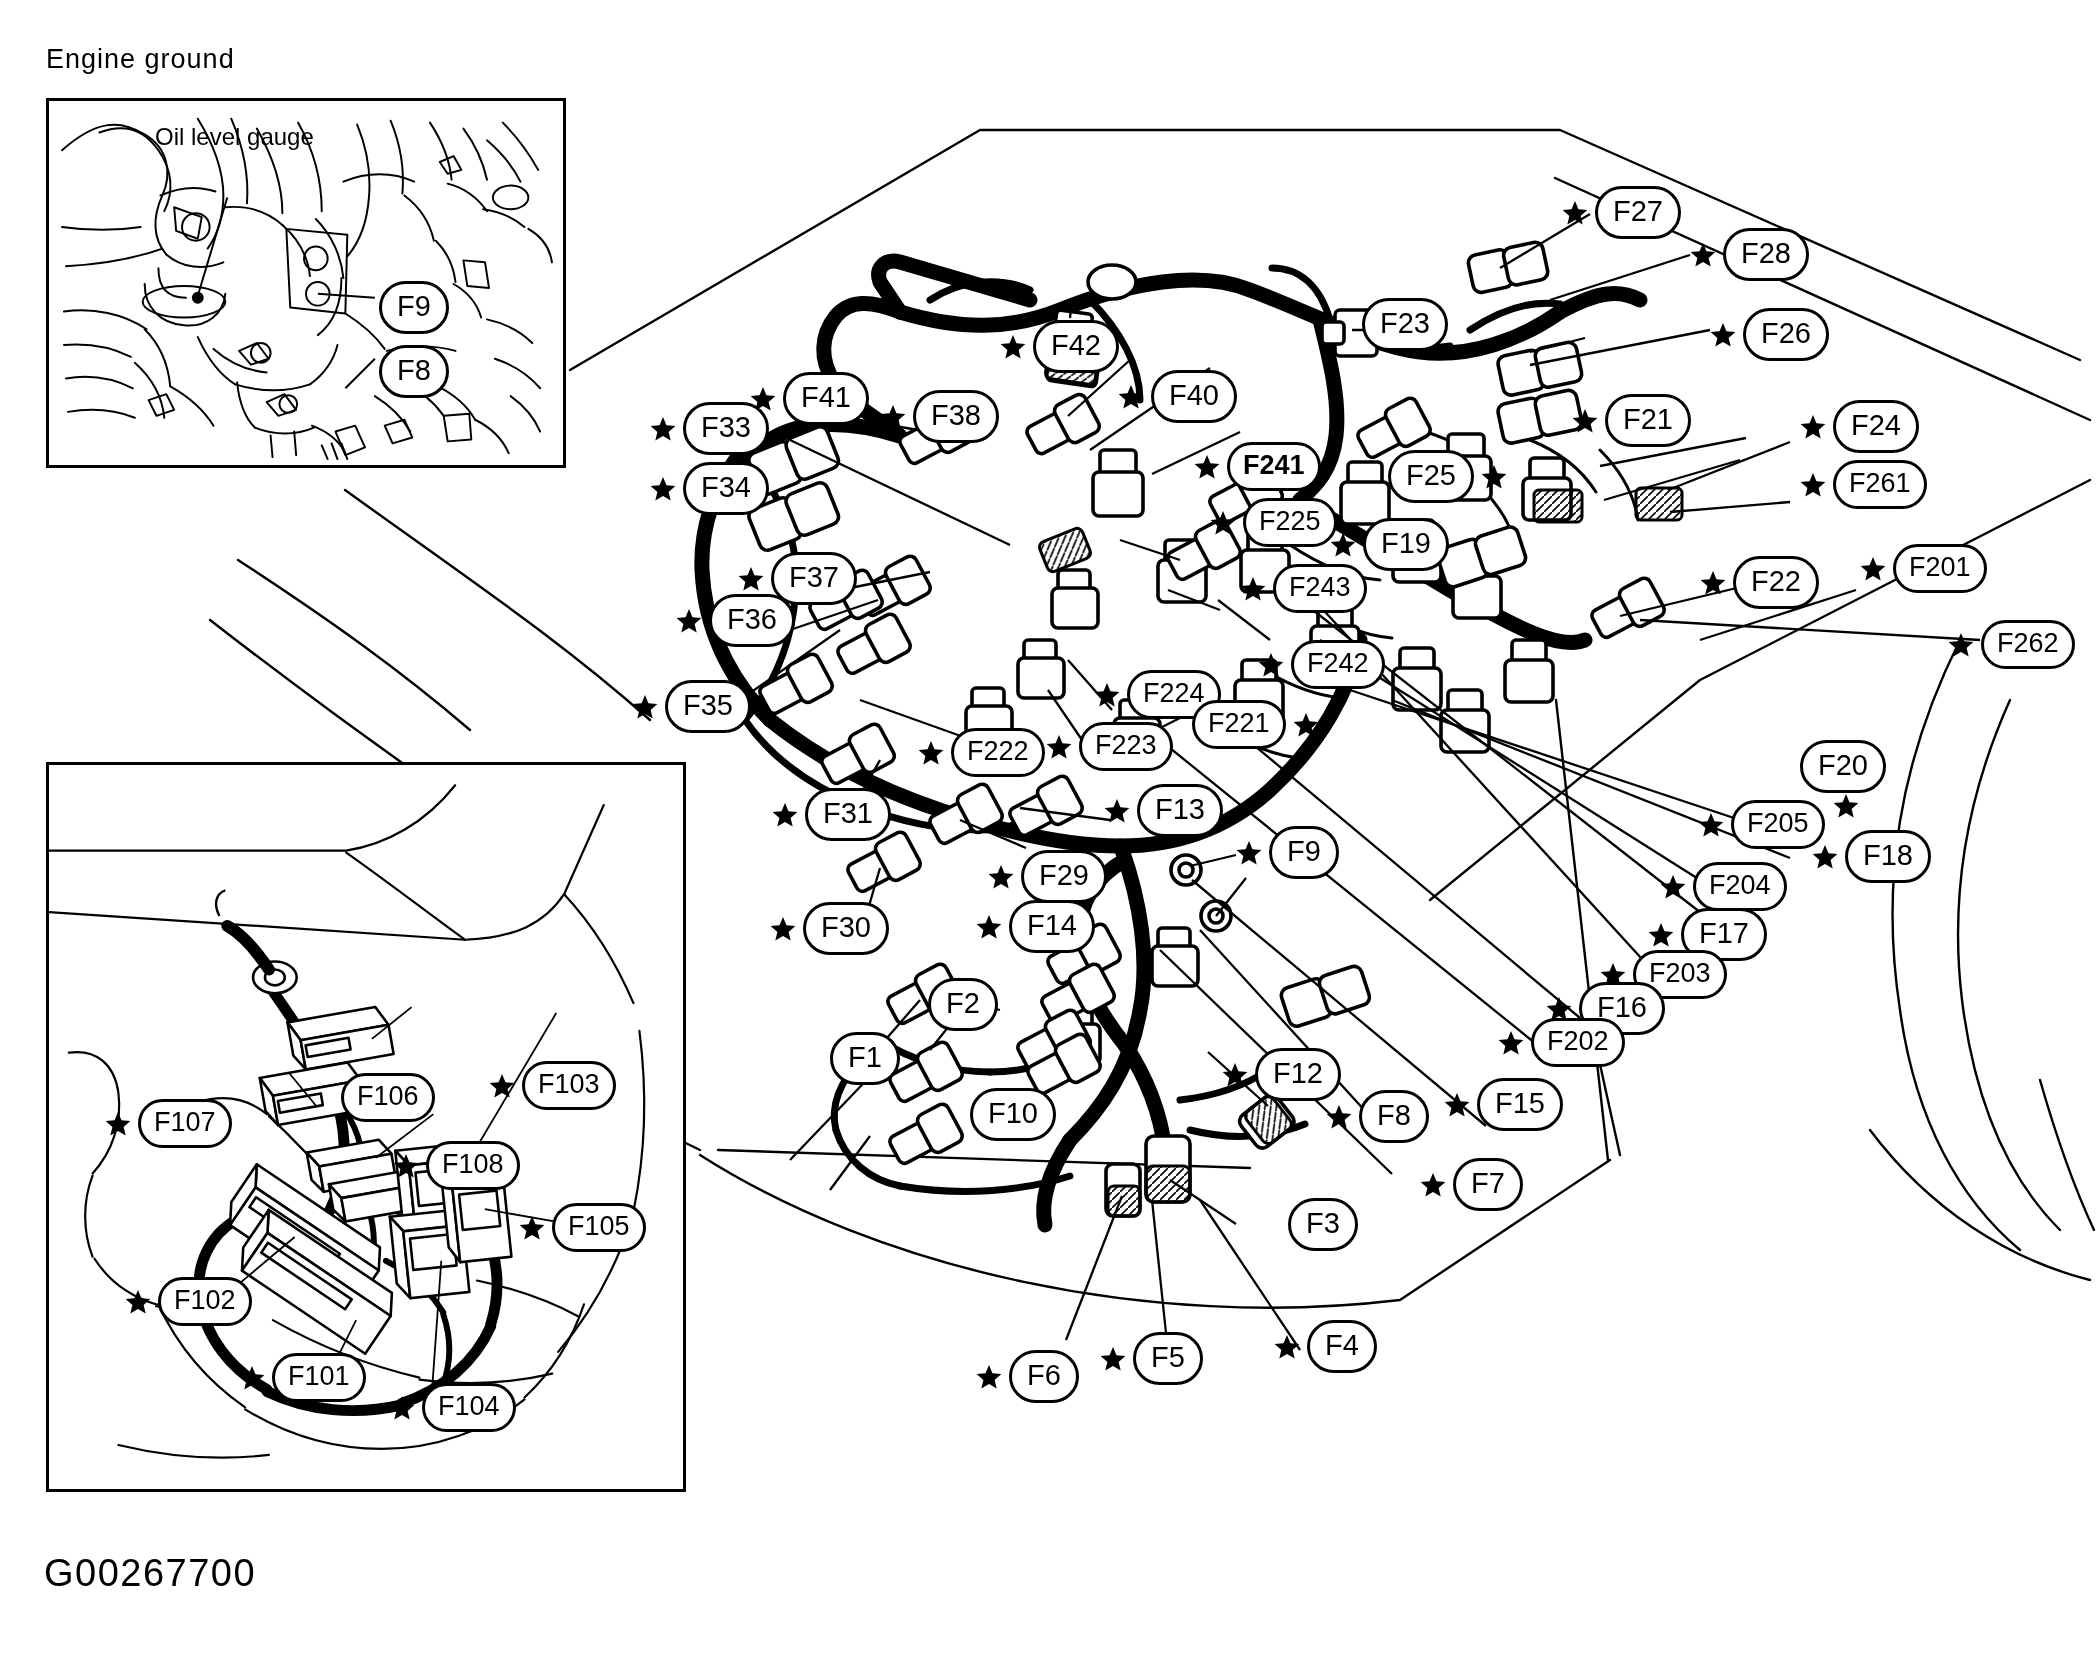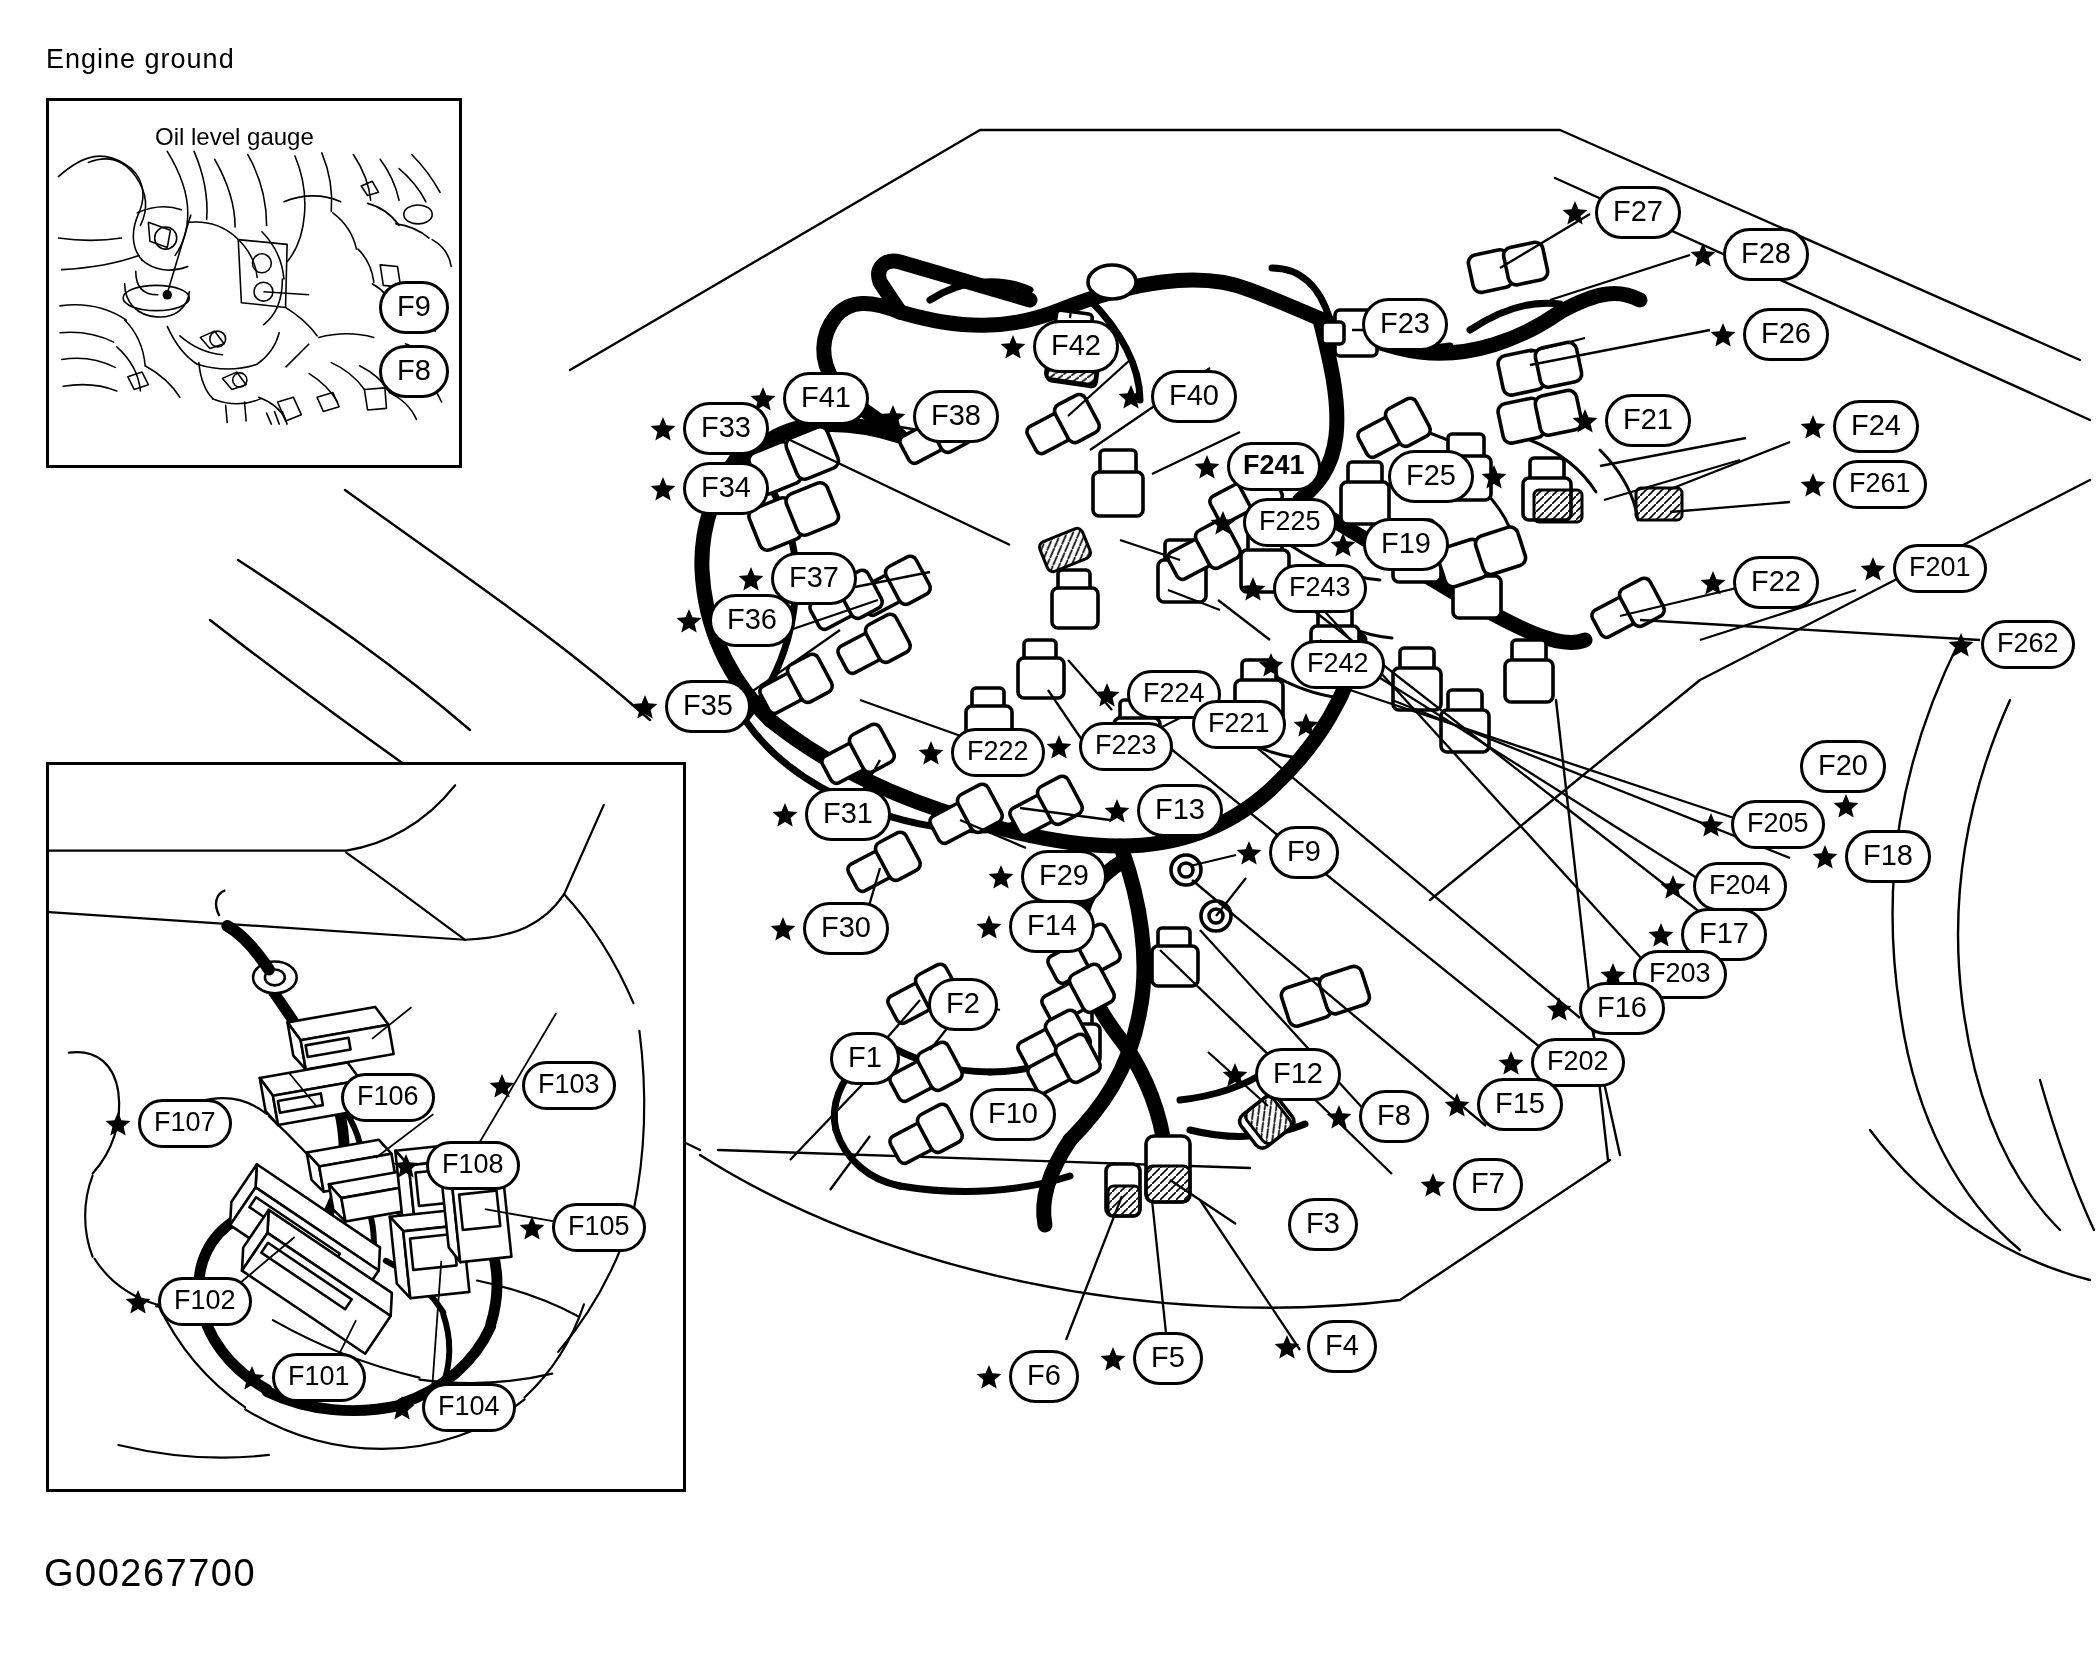--- a/index.html
+++ b/index.html
@@ -367,21 +367,21 @@
       <path d="M1236 1224 L1170 1180"></path>
       <path d="M1300 1350 L1200 1200"></path>
       <path d="M1168 1352 L1152 1200"></path>
       <path d="M1066 1340 L1122 1196"></path>
       <path d="M830 1190 L870 1136"></path>
     </g>
   </svg>
 
   <div class="inset-title" style="left:46px;top:44px;">Engine ground</div>
 
-  <div class="inset-box" id="inset-engine" style="left:46px;top:98px;width:416px;height:370px;">
+  <div class="inset-box" id="inset-engine" style="left:46px;top:98px;width:520px;height:370px;">
     <svg class="inset-art" viewBox="0 0 520 370">
       <g fill="none" stroke="#000" stroke-width="2" stroke-linejoin="round" stroke-linecap="round">
         <path d="M12 50 C46 20 70 18 96 34 C120 48 124 74 114 96 C104 118 104 140 118 156"></path>
         <path d="M50 32 C76 22 96 30 110 50 C124 70 126 92 116 112"></path>
         <path d="M118 156 C134 170 156 172 176 164"></path>
         <path d="M16 168 C52 166 86 160 114 150"></path>
         <path d="M12 128 C40 132 66 132 92 128"></path>
         <path d="M150 18 C166 44 176 70 176 96 C176 118 170 136 160 150"></path>
         <path d="M184 18 C196 46 202 76 200 104"></path>
         <path d="M112 96 C130 88 150 86 168 92"></path>
@@ -999,21 +999,21 @@
         <span class="pill">F2</span>
       </div>
       <div class="callout star-left" style="left: 1546px; top: 982px;">
         <span class="star">
           <svg viewBox="0 0 24 24">
             <polygon fill="#000" points="12,1 15.2,8.6 23.4,9.3 17.2,14.7 19.1,22.7 12,18.4 4.9,22.7 6.8,14.7 0.6,9.3 8.8,8.6"></polygon>
           </svg>
         </span>
         <span class="pill">F16</span>
       </div>
-      <div class="callout star-left" style="left: 1498px; top: 1018px; margin-top: 20px;">
+      <div class="callout star-left" style="left: 1498px; top: 1018px;">
         <span class="star">
           <svg viewBox="0 0 24 24">
             <polygon fill="#000" points="12,1 15.2,8.6 23.4,9.3 17.2,14.7 19.1,22.7 12,18.4 4.9,22.7 6.8,14.7 0.6,9.3 8.8,8.6"></polygon>
           </svg>
         </span>
         <span class="pill small">F202</span>
       </div>
       <div class="callout no-star" style="left: 830px; top: 1032px;">
         <span class="pill">F1</span>
       </div>

